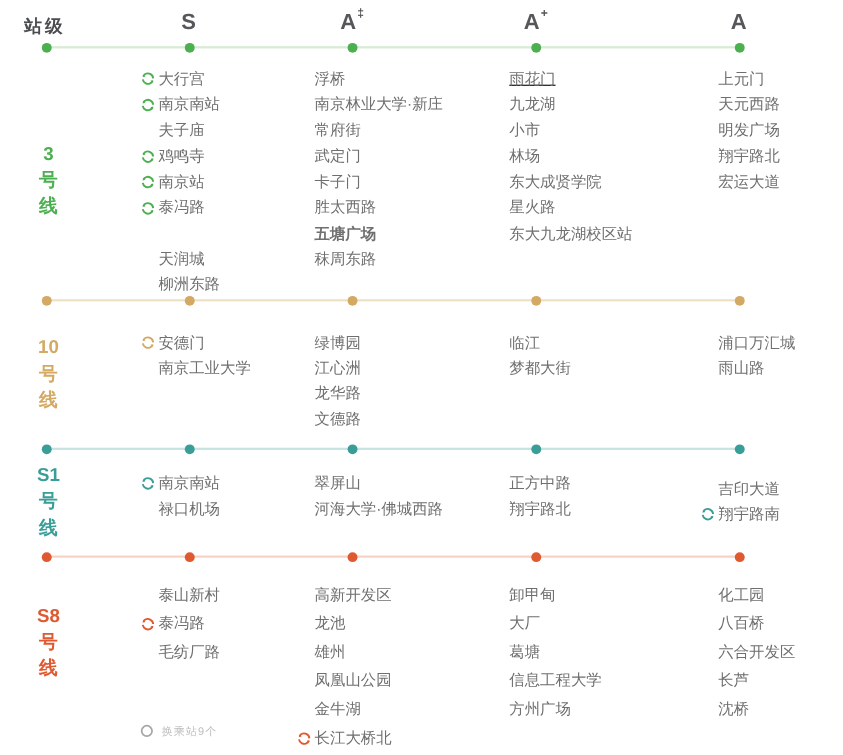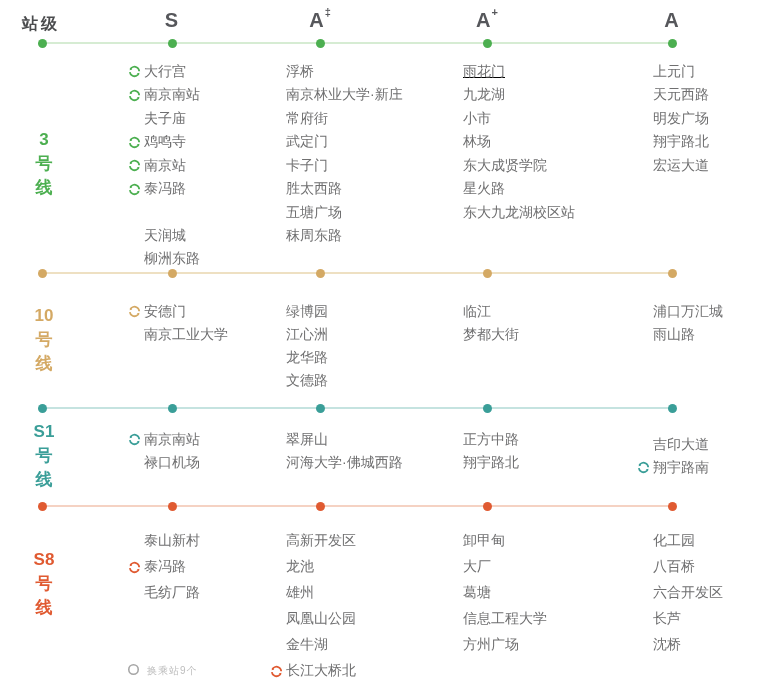--- a/index.html
+++ b/index.html
@@ -14,21 +14,21 @@
   .dot{position:absolute;width:9px;height:9px;border-radius:50%;}
   .line-label{position:absolute;left:27px;width:34px;text-align:center;font-size:17px;
        font-weight:bold;line-height:24px;white-space:pre-line;}
   .col{position:absolute;}
   .station{display:flex;align-items:center;}
   .slot{width:16px;flex:0 0 16px;margin-right:3px;display:flex;align-items:center;
        justify-content:flex-end;}
   .slot svg{display:block;}
   .sname{font-size:14px;color:#6f6f70;white-space:nowrap;}
   .legend{position:absolute;left:127px;top:658px;height:26px;display:flex;
-       align-items:center;gap:7px;}
+       gap:7px;}
   .legend-text{font-size:10px;color:#bdbdbd;letter-spacing:1px;}
 </style>
 </head>
 <body>
 
 <div class="app" id="app">
   <span class="hdr-rowlabel">站级</span>
   <span class="hdr-col" style="left:172px"><b>S</b><sup></sup></span>
   <span class="hdr-col" style="left:320px"><b>A</b><sup>‡</sup></span>
   <span class="hdr-col" style="left:487px"><b>A</b><sup>+</sup></span>
@@ -141,21 +141,21 @@
         <span class="sname">武定门</span>
       </div>
       <div class="station" style="height: 23.5px;">
         <div class="slot"></div>
         <span class="sname">卡子门</span>
       </div>
       <div class="station" style="height: 23.5px;">
         <div class="slot"></div>
         <span class="sname">胜太西路</span>
       </div>
-      <div class="station" style="height: 23.5px;">
+      <div class="station" style="height: 23.5px; font-weight: bold;">
         <div class="slot"></div>
         <span class="sname">五塘广场</span>
       </div>
       <div class="station" style="height: 23.5px;">
         <div class="slot"></div>
         <span class="sname">秣周东路</span>
       </div>
     </div>
     <div class="col" style="left: 444px; top: 60px; width: 190px;">
       <div class="station" style="height: 23.5px; text-decoration: underline;">

